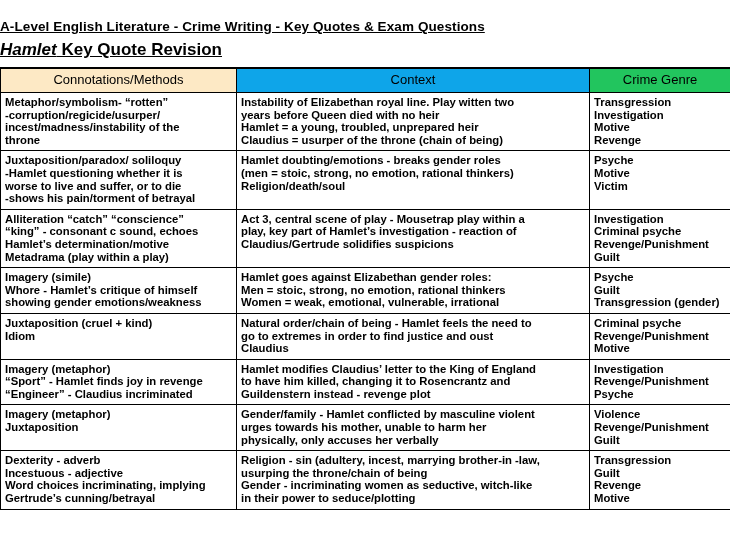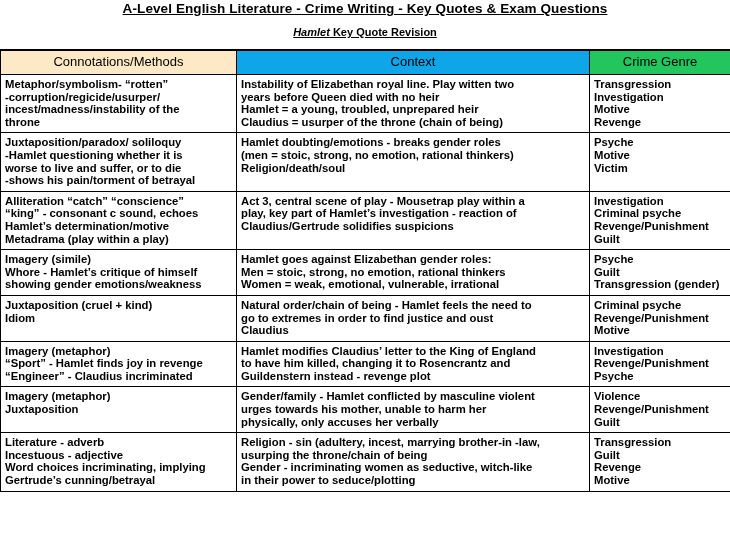--- a/index.html
+++ b/index.html
@@ -14,33 +14,33 @@
     font-family: "Liberation Sans", sans-serif;
     color: #000000;
   }
   .page {
     position: relative;
     width: 730px;
     height: 547px;
     box-sizing: border-box;
   }
   .titles {
-    text-align: center;
-    padding-top: 0;
+    text-align: left;
+    padding-top: 18px;
   }
   .title-main {
     font-size: 13.5px;
     font-weight: bold;
     text-decoration: underline;
     letter-spacing: 0.1px;
     line-height: 18px;
     white-space: nowrap;
   }
   .title-sub {
-    font-size: 11px;
+    font-size: 17px;
     font-weight: bold;
     text-decoration: underline;
     line-height: 18px;
     margin-top: 5px;
     white-space: nowrap;
   }
   .title-sub .work {
     font-style: italic;
   }
   table.quote-table {
@@ -222,21 +222,21 @@
             <span class="ln">physically, only accuses her verbally</span>
           </td>
           <td class="cell-genre">
             <span class="ln">Violence</span>
             <span class="ln">Revenge/Punishment</span>
             <span class="ln">Guilt</span>
           </td>
         </tr>
         <tr>
           <td class="cell-connotations">
-            <span class="ln">Literature - adverb</span>
+            <span class="ln">Dexterity - adverb</span>
             <span class="ln">Incestuous - adjective</span>
             <span class="ln">Word choices incriminating, implying</span>
             <span class="ln">Gertrude’s cunning/betrayal</span>
           </td>
           <td class="cell-context">
             <span class="ln">Religion - sin (adultery, incest, marrying brother-in -law,</span>
             <span class="ln">usurping the throne/chain of being</span>
             <span class="ln">Gender - incriminating women as seductive, witch-like</span>
             <span class="ln">in their power to seduce/plotting</span>
           </td>

